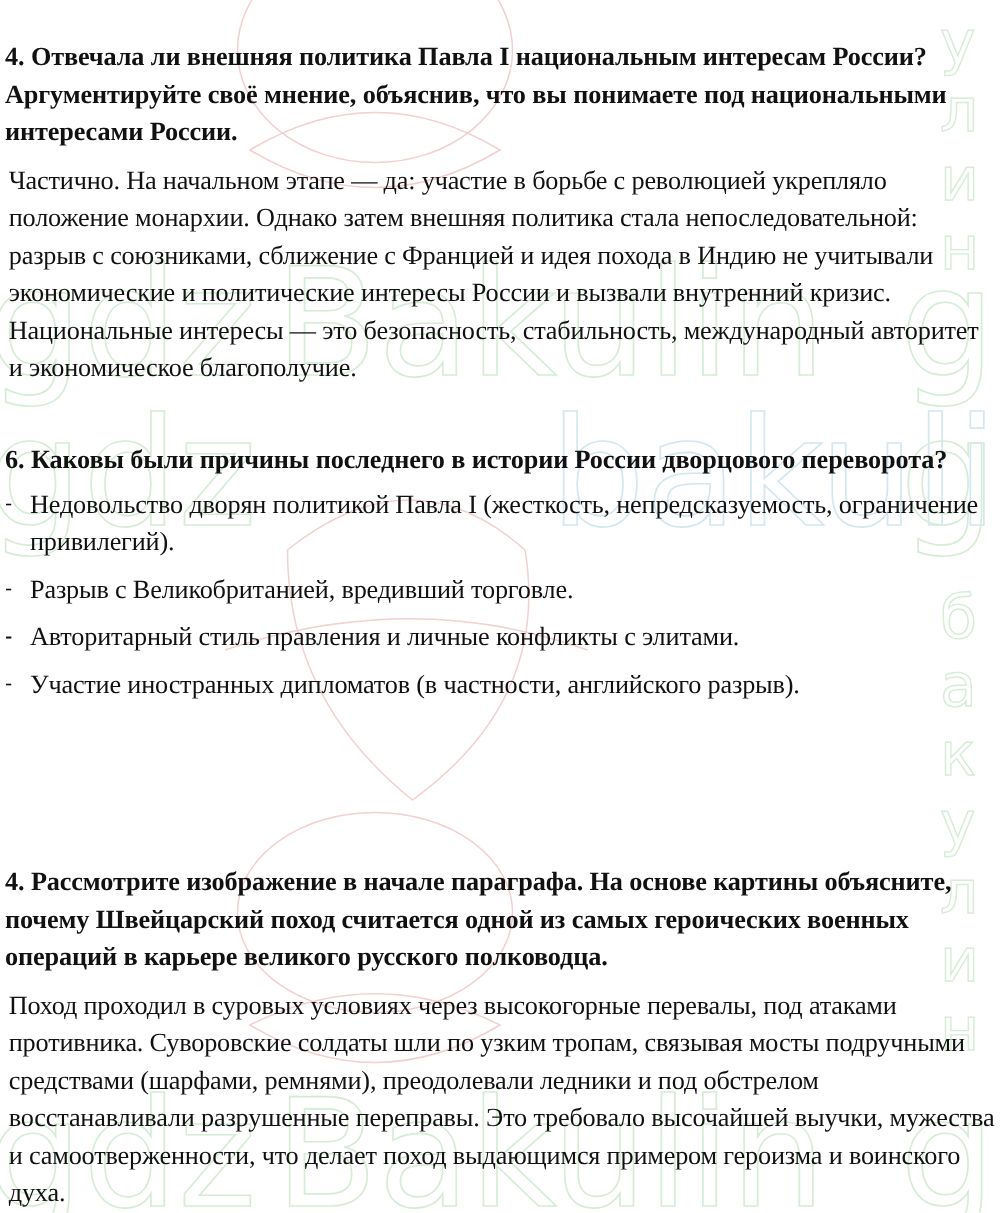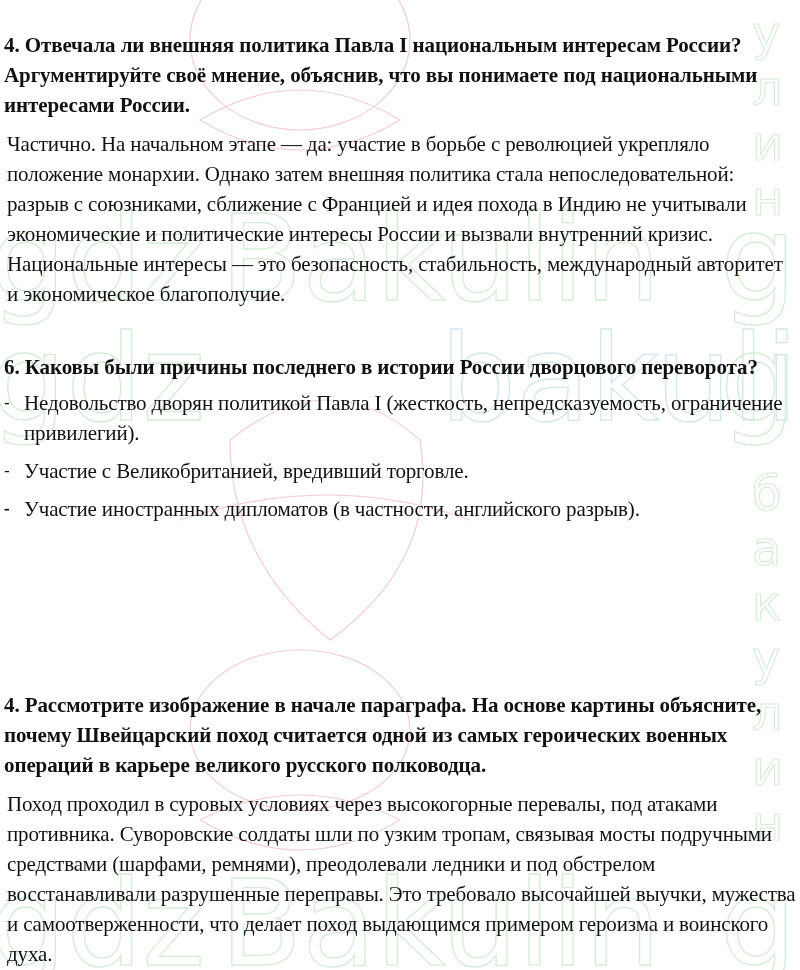--- a/index.html
+++ b/index.html
@@ -142,27 +142,28 @@
   <section class="section" id="q5">
     <p class="question">6. Каковы были причины последнего в истории России дворцового переворота?</p>
     <div class="gap"></div>
     <ul class="bullets">
       <li>
         <span class="dash">-</span>
         <span>Недовольство дворян политикой Павла I (жесткость, непредсказуемость, ограничение привилегий).</span>
       </li>
       <li>
         <span class="dash">-</span>
-        <span>Участие с Великобританией, вредивший торговле.</span>
+        <span>Разрыв с Великобританией, вредивший торговле.</span>
       </li>
       <li>
         <span class="dash">-</span>
       </li>
       <li>
         <span class="dash">-</span>
+        <span>Авторитарный стиль правления и личные конфликты с элитами.</span>
       </li>
       <li>
         <span class="dash">-</span>
         <span>Участие иностранных дипломатов (в частности, английского разрыв).</span>
       </li>
     </ul>
   </section>
 
   <section class="section" id="q6">
     <p class="question">4. Рассмотрите изображение в начале параграфа. На основе картины объясните, почему Швейцарский поход считается одной из самых героических военных операций в карьере великого русского полководца.</p>

